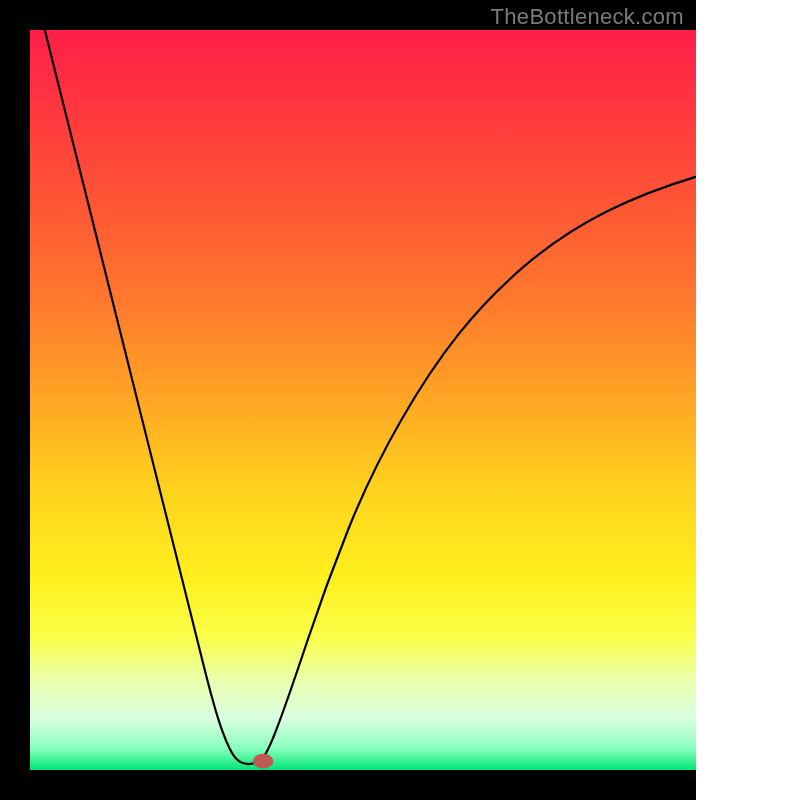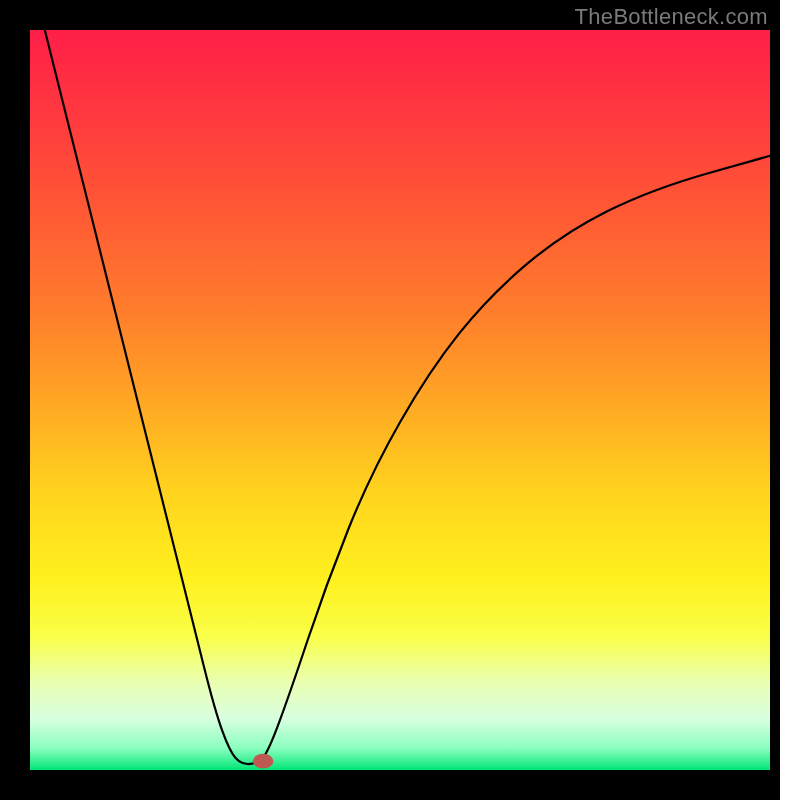--- a/index.html
+++ b/index.html
@@ -5,21 +5,21 @@
   html, body {
     margin: 0;
     padding: 0;
     width: 800px;
     height: 800px;
     background: #ffffff;
     font-family: Arial, Helvetica, sans-serif;
   }
   .stage {
     position: relative;
-    width: 780px;
+    width: 696px;
     height: 800px;
     overflow: hidden;
   }
   .watermark {
     position: absolute;
     top: 4px;
     right: 12px;
     font-size: 22px;
     color: #7a7a7a;
     letter-spacing: 0.3px;

